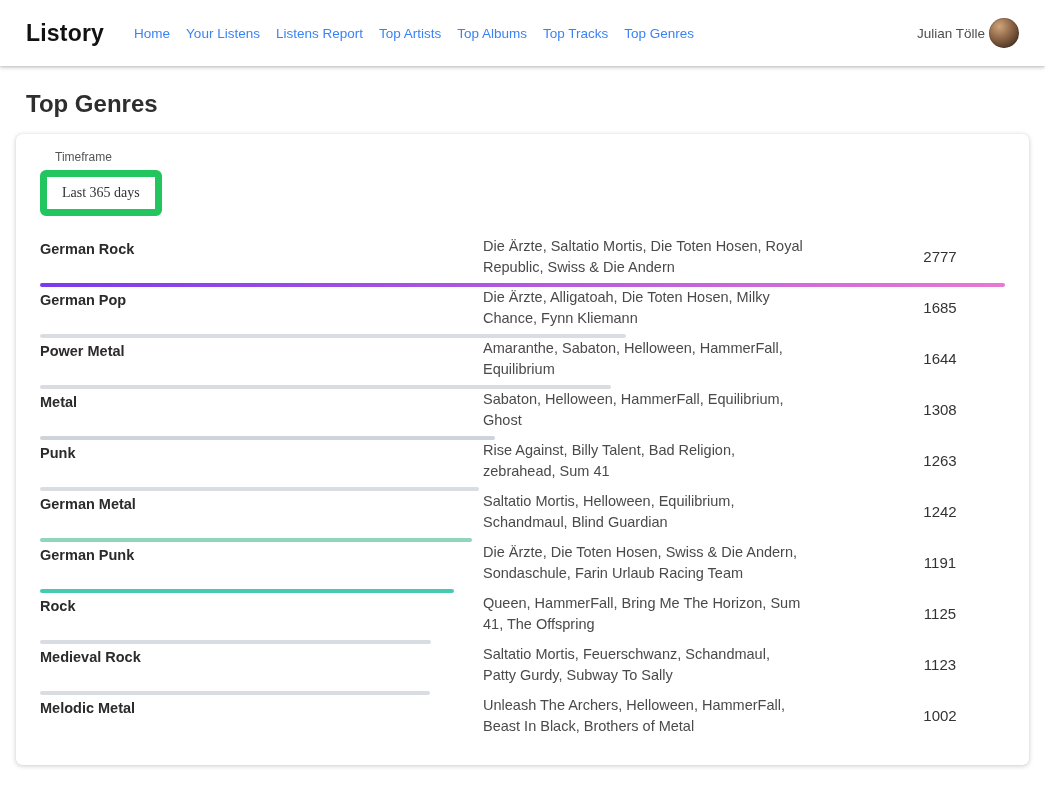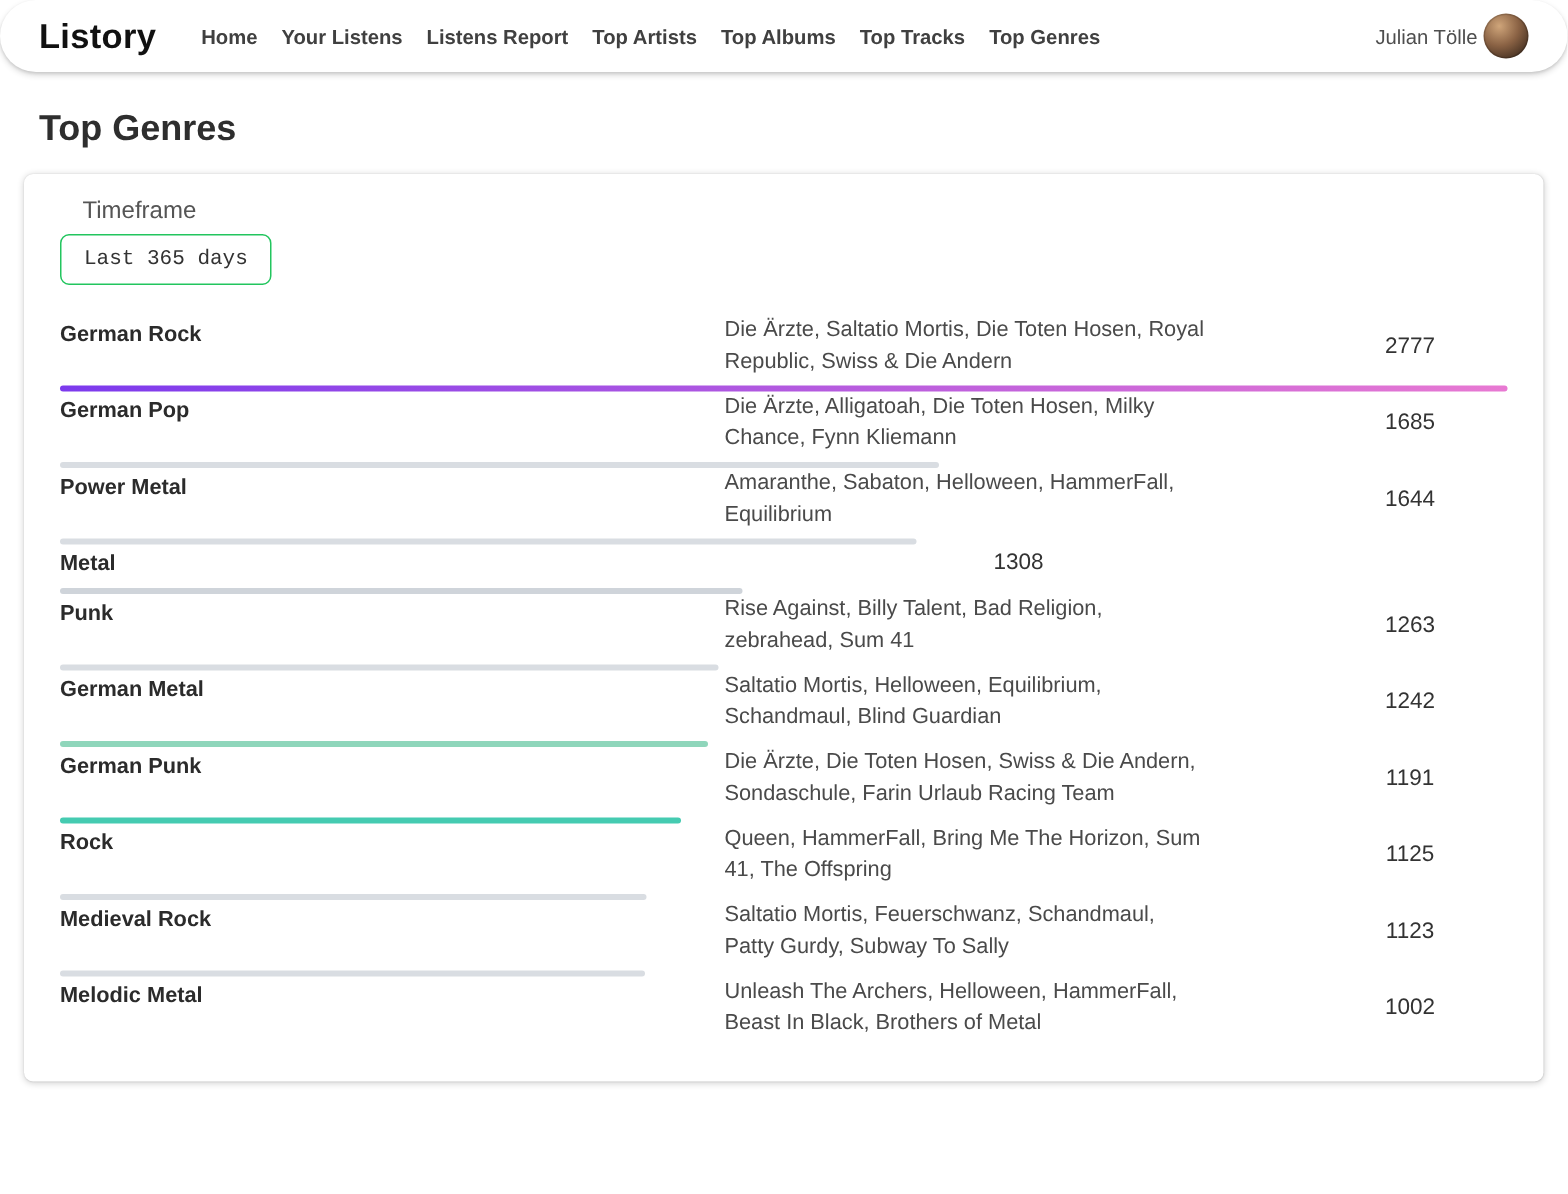--- a/index.html
+++ b/index.html
@@ -6,33 +6,33 @@
   html, body { margin: 0; padding: 0; }
   body {
     width: 1045px; height: 796px; overflow: hidden;
     background: #ffffff; color: #222;
     font-family: "Liberation Sans", sans-serif;
   }
 
   
   .topnav {
     display: flex; align-items: center;
-    height: 48px; padding: 0 26px;
+    height: 66px; padding: 0 26px;
     background: #fff;
     box-shadow: 0 2px 4px rgba(0,0,0,0.16), 0 1px 2px rgba(0,0,0,0.10);
-    position: relative; z-index: 5; border-radius: 26px;
+    position: relative; z-index: 5;
   }
   .brand {
     font-size: 23px; font-weight: 800; color: #111;
     letter-spacing: 0.2px; margin-right: 30px; cursor: pointer;
   }
   .nav-links { display: flex; align-items: center; gap: 16px; flex: 1; }
   .nav-link {
-    font-size: 13.5px; color: #404040; text-decoration: none;
-    cursor: pointer; white-space: nowrap; padding: 4px 0; font-weight: bold;
+    font-size: 13.5px; color: #3b82f6; text-decoration: none;
+    cursor: pointer; white-space: nowrap; padding: 4px 0;
   }
   .nav-right { display: flex; align-items: center; gap: 4px; }
   .user-name { font-size: 13.5px; color: #4e4e4e; }
   .avatar {
     width: 30px; height: 30px; border-radius: 50%; cursor: pointer;
     background: radial-gradient(circle at 35% 28%, #cfa57a 0%, #8a6244 45%, #4a3424 80%, #2c1f14 100%);
     box-shadow: inset 0 0 0 1px rgba(0,0,0,0.15);
   }
 
   
@@ -42,26 +42,26 @@
   }
   .card {
     margin: 0 16px;
     background: #fff;
     border-radius: 6px;
     box-shadow: 0 1px 5px rgba(0,0,0,0.20), 0 0 1px rgba(0,0,0,0.12);
     padding: 16px 24px 28px;
   }
 
   .filter-label {
-    display: block; font-size: 16px; color: #555;
+    display: block; font-size: 12px; color: #555;
     margin: 0 0 6px 15px;
   }
   .timeframe-btn {
-    font-family: Liberation Mono, monospace; font-size: 14px; color: #333;
-    background: #fff; border: 1px solid #22c55e; border-radius: 6px;
+    font-family: Liberation Serif, serif; font-size: 14px; color: #333;
+    background: #fff; border: 7px solid #22c55e; border-radius: 6px;
     padding: 7px 15px; cursor: pointer; line-height: 18px;
   }
 
   
   .genre-table { margin-top: 20px; }
   .genre-row { margin-bottom: 0; }
   .row-grid {
     display: grid;
     grid-template-columns: 443px 1fr 130px;
     align-items: start;
@@ -137,20 +137,21 @@
       <div class="genre-artists">Amaranthe, Sabaton, Helloween, HammerFall, Equilibrium</div>
       <div class="genre-count">1644</div>
     </div>
     <div class="bar-track">
       <div class="bar-fill" style="width: 59.2006%; background: rgb(217, 221, 226);"></div>
     </div>
   </div>
         <div class="genre-row">
     <div class="row-grid">
       <div class="genre-name">Metal</div>
+      <div class="genre-artists">Sabaton, Helloween, HammerFall, Equilibrium, Ghost</div>
       <div class="genre-count">1308</div>
     </div>
     <div class="bar-track">
       <div class="bar-fill" style="width: 47.1012%; background: rgb(207, 212, 218);"></div>
     </div>
   </div>
         <div class="genre-row">
     <div class="row-grid">
       <div class="genre-name">Punk</div>
       <div class="genre-artists">Rise Against, Billy Talent, Bad Religion, zebrahead, Sum 41</div>

